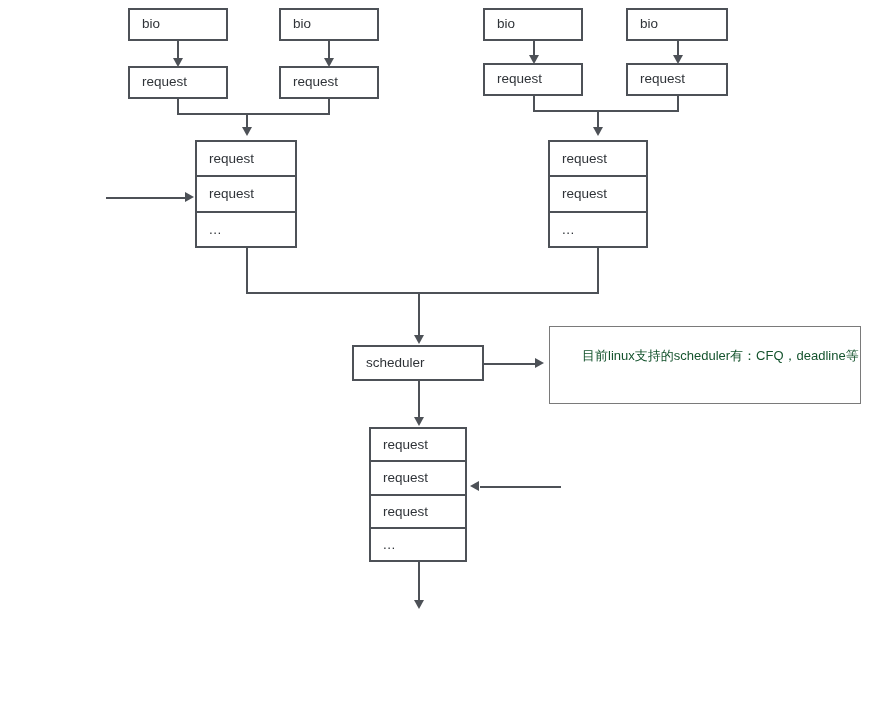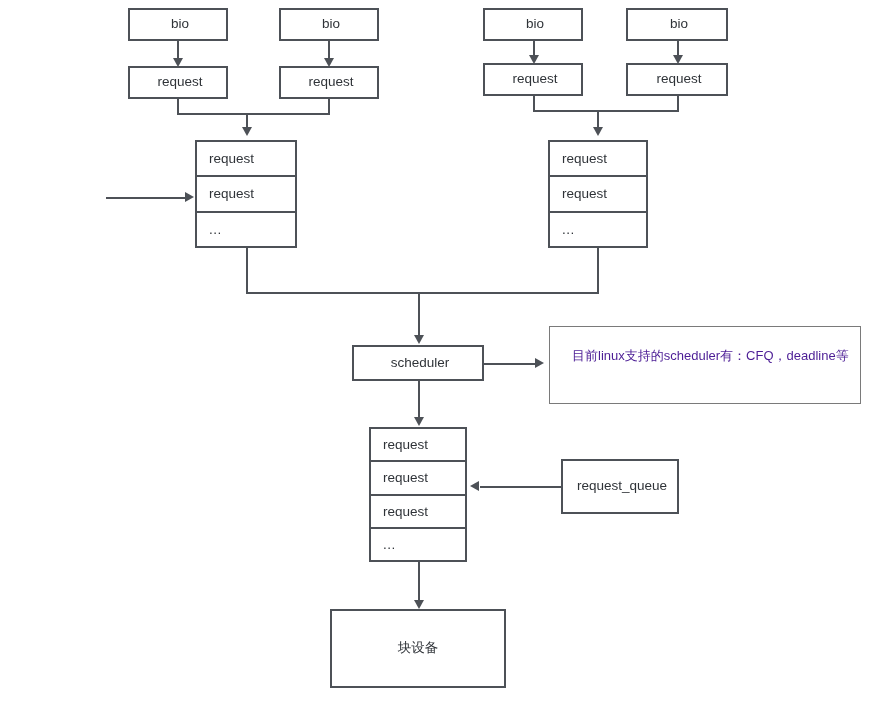--- a/index.html
+++ b/index.html
@@ -24,22 +24,22 @@
     box-sizing: border-box;
     border: 2px solid #4d5157;
     background: #ffffff;
     font-size: 13.5px;
     line-height: 1.2;
     color: #2f3338;
     display: flex;
     align-items: center;
   }
   .box.left-text {
-    justify-content: center;
-    padding-left: 4px;
+    justify-content: flex-start;
+    padding-left: 12px;
   }
   .box.center-text {
     justify-content: center;
   }
   
   .stack {
     position: absolute;
     box-sizing: border-box;
     border: 2px solid #4d5157;
     background: #ffffff;
@@ -62,24 +62,24 @@
   .stack .row.ellipsis {
     font-size: 13.5px;
     letter-spacing: 0.5px;
   }
   
   .note {
     position: absolute;
     box-sizing: border-box;
     border: 1px solid #7a7a7a;
     background: #ffffff;
-    padding: 14px 22px;
+    padding: 14px 32px;
     font-size: 13px;
     line-height: 30px;
-    color: #4c1d95;
+    color: #14532d;
   }
   .note .note-line {
     display: block;
     white-space: nowrap;
   }
   
   .vline {
     position: absolute;
     width: 0;
     border-left: 2px solid #4d5157;
@@ -204,26 +204,20 @@
   <div class="vline" style="left:418px; top:381px; height:37px;"></div>
   <div class="arrow-down" style="left:413.5px; top:417px;"></div>
 
   <div class="stack" style="left:369px; top:427px; width:98px; height:135px;">
     <div class="row">request</div>
     <div class="row">request</div>
     <div class="row">request</div>
     <div class="row ellipsis">...</div>
   </div>
 
-  <div class="box left-text" style="left:561px; top:459px; width:118px; height:55px;">
-    <span>request_queue</span>
-  </div>
   <div class="hline" style="left:480px; top:486px; width:81px;"></div>
   <div class="arrow-left" style="left:470px; top:481px;"></div>
 
   <div class="vline" style="left:418px; top:562px; height:40px;"></div>
   <div class="arrow-down" style="left:413.5px; top:600px;"></div>
 
-  <div class="box center-text" style="left:330px; top:609px; width:176px; height:79px;">
-    <span>块设备</span>
-  </div>
 
 </div>
 
 </body></html>

